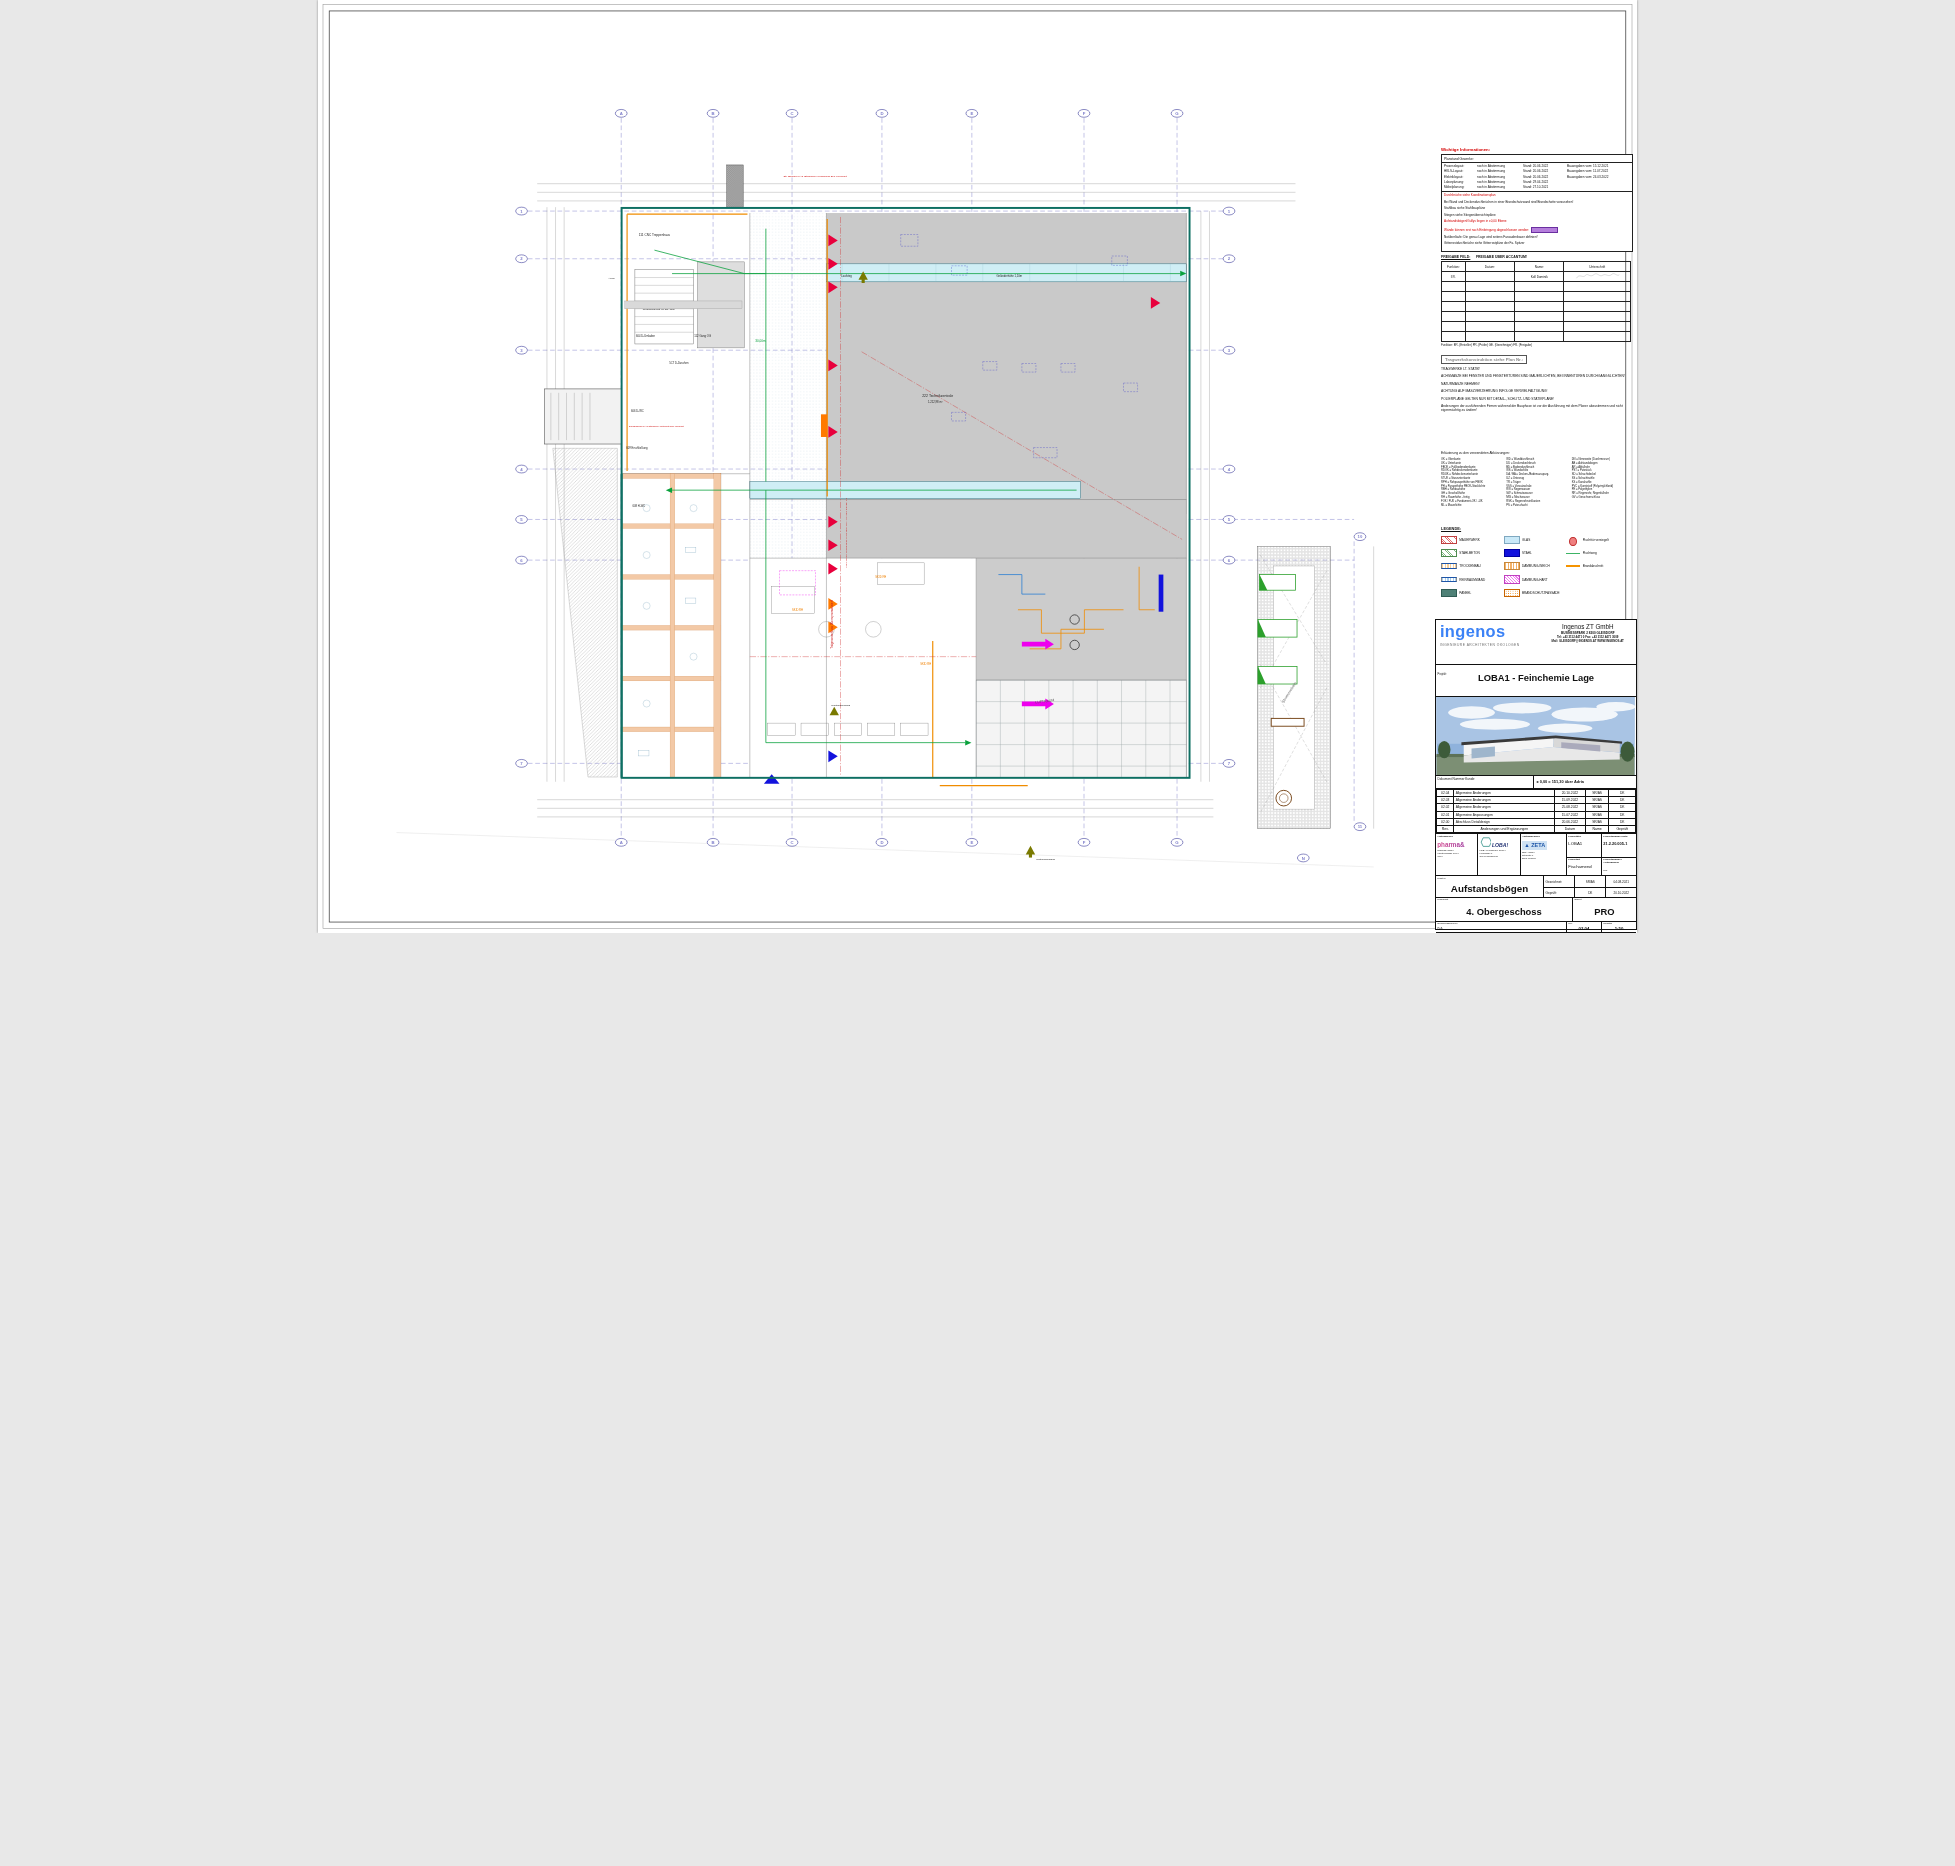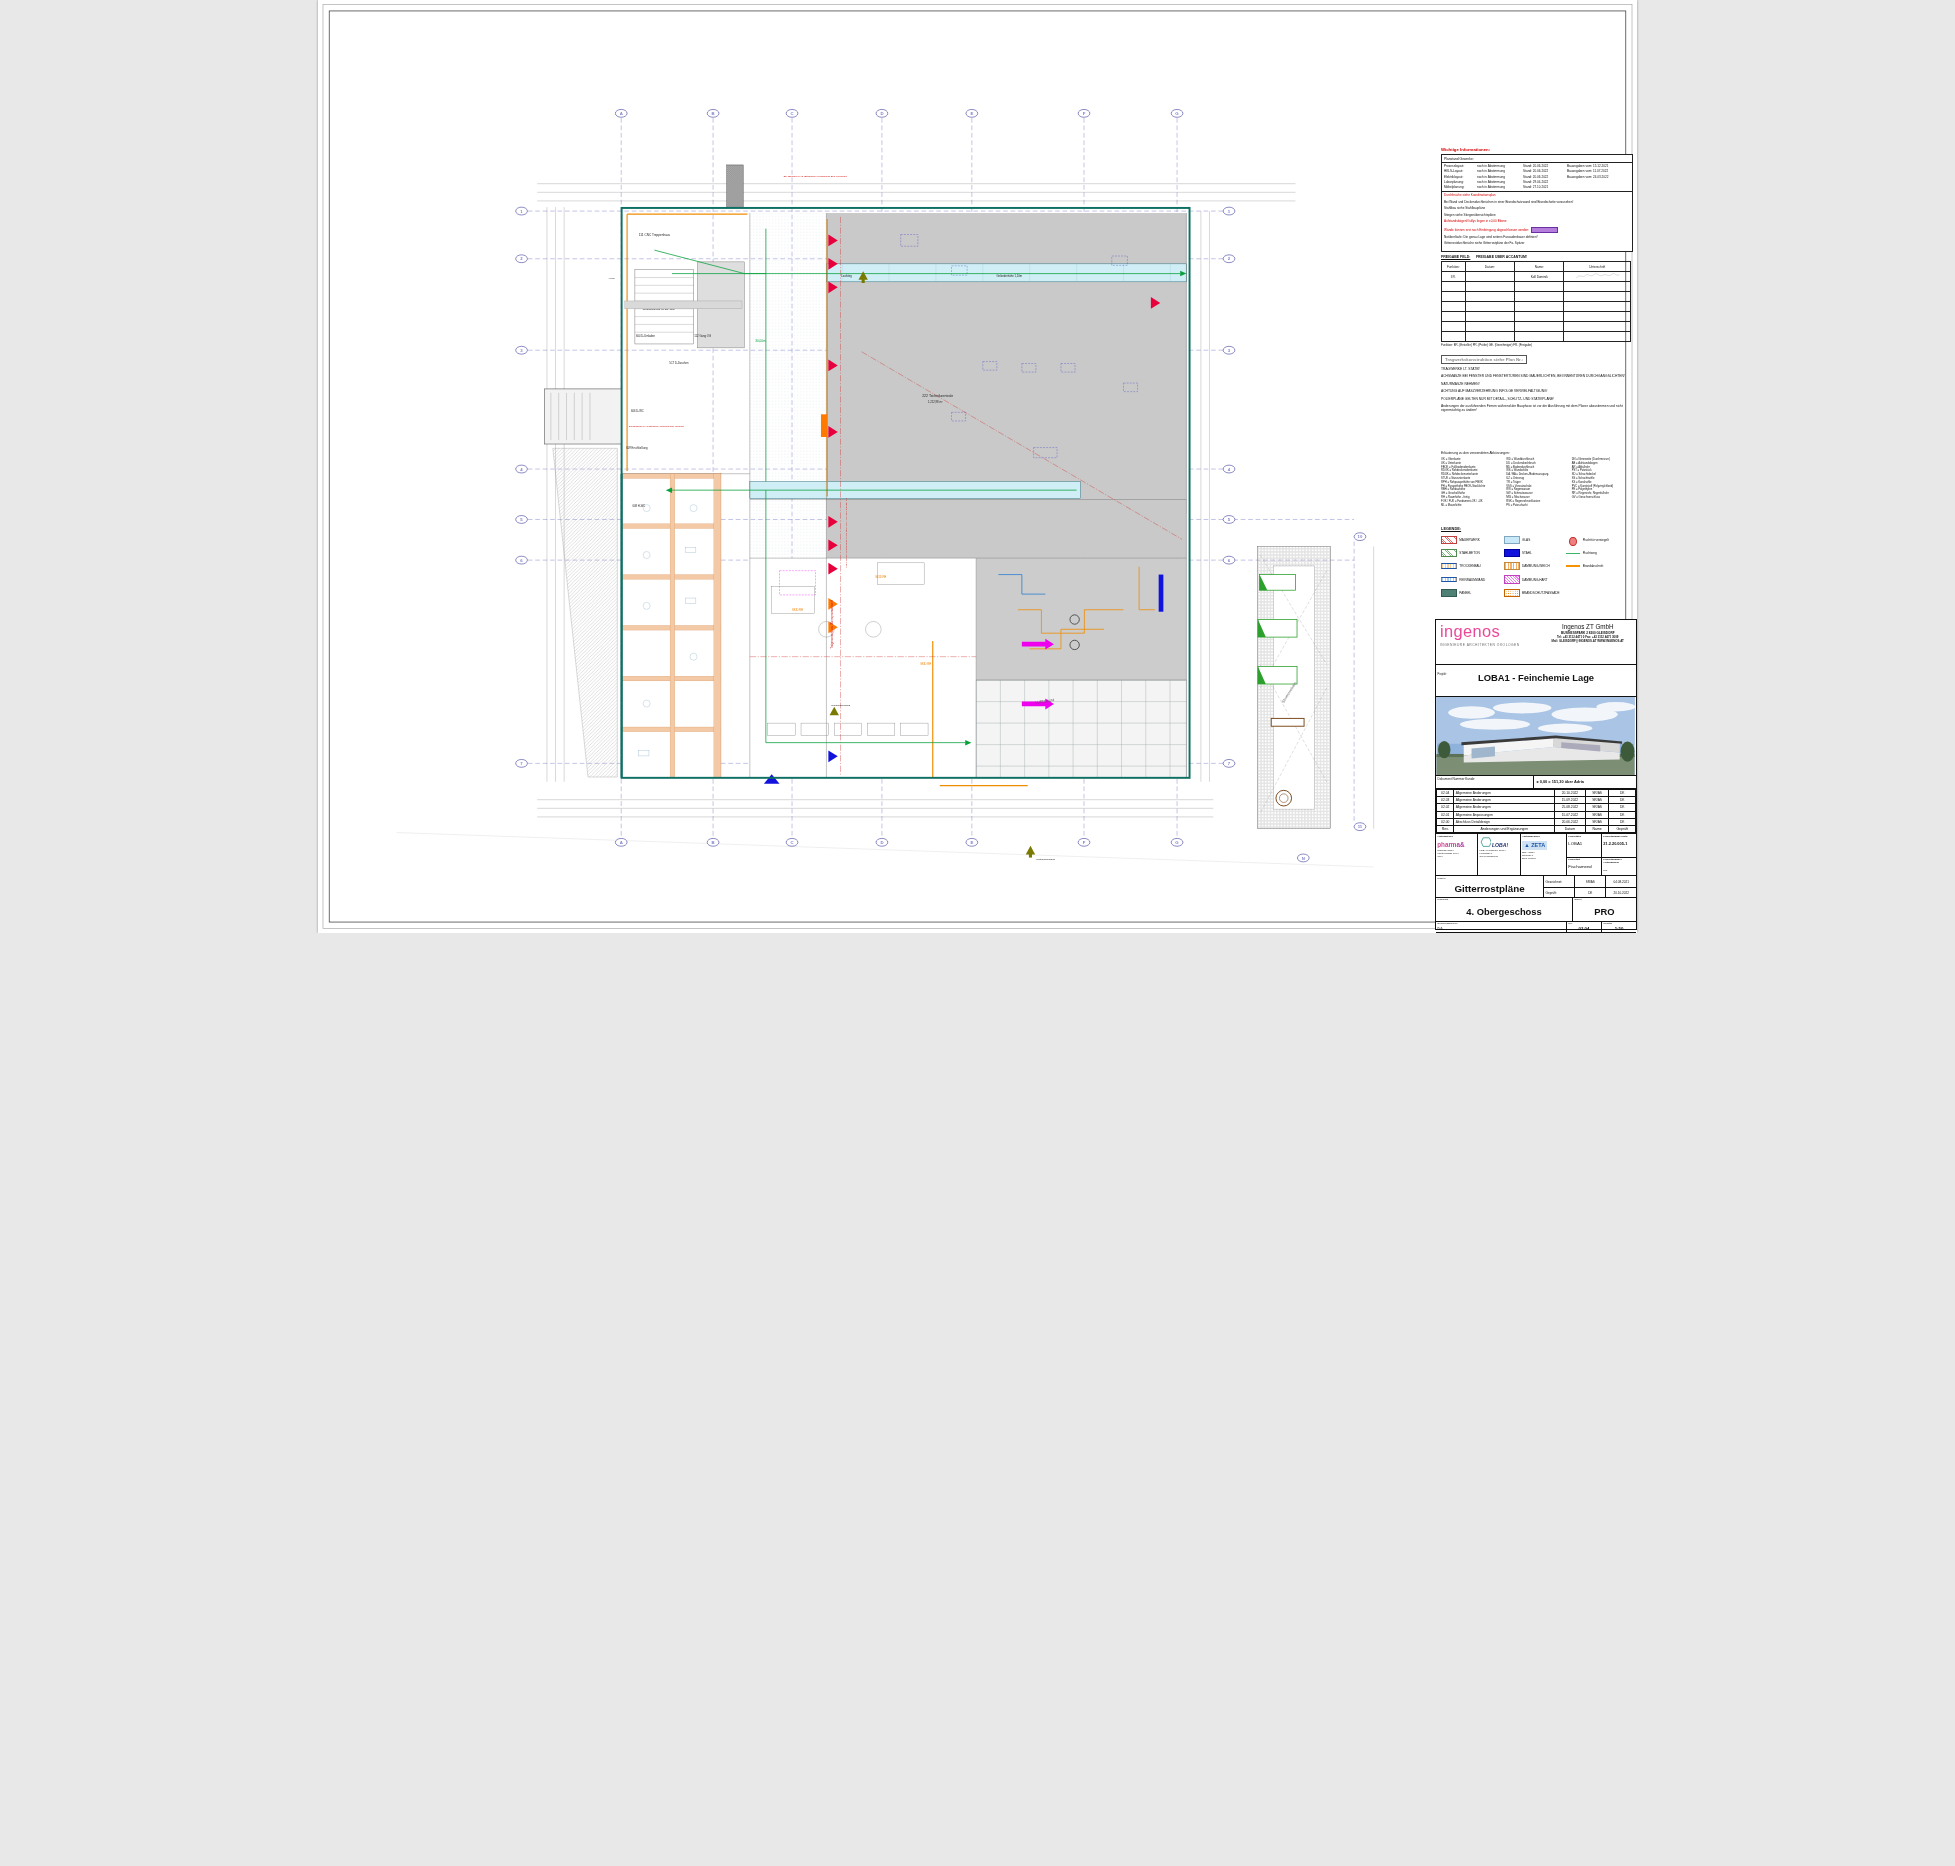--- a/index.html
+++ b/index.html
@@ -48,21 +48,21 @@
   .sw-daemmhart{background:repeating-linear-gradient(45deg,#f07af0 0 0.8px,#fff 0.8px 2px),repeating-linear-gradient(-45deg,#f07af0 0 0.8px,#fff 0.8px 2px);border-color:#c040c0;}
   .sw-brandfassade{background:radial-gradient(#f08000 0.5px,transparent 0.5px);background-size:2.3px 2.3px;background-color:#fff;border-color:#c86400;}
   .sym-ellipse{border:none;background:transparent;position:relative;}
   .sym-ellipse::after{content:"";position:absolute;left:3.1px;top:0;width:5.5px;height:7px;border-radius:50%;background:#ef8080;border:0.6px solid #c03030;}
   .sym-flucht{border:none;background:linear-gradient(#0aa13d,#0aa13d) center/100% 0.8px no-repeat;}
   .sym-brand{border:none;background:linear-gradient(#f59300,#f59300) center/100% 2px no-repeat;}
   
   .tblock{position:absolute;left:1117px;top:619px;width:200px;height:309px;border:0.8px solid #111;background:#fff;font-size:3.1px;}
   .tb-head{display:flex;height:44px;border-bottom:0.6px solid #111;}
   .tb-logo{width:98px;padding:3.9px 1.6px 0 3.9px;}
-  .tb-logoname{font-size:16.4px;font-weight:normal;color:#ec4899;letter-spacing:0.4px;line-height:15.6px;}
+  .tb-logoname{font-size:16.4px;font-weight:bold;color:#3b82f6;letter-spacing:0.4px;line-height:15.6px;}
   .tb-logosub{font-size:3.3px;color:#6e6e6e;letter-spacing:0.5px;margin-top:3.1px;}
   .tb-firm{flex:1;text-align:center;padding-top:3.1px;}
   .tb-firm .f1{font-size:6.3px;}
   .tb-firm .f2{font-size:3.1px;font-weight:bold;margin-top:0.8px;}
   .tb-firm .f3{font-size:2.9px;font-weight:bold;}
   .tb-projekt{position:relative;height:24px;border-bottom:0.6px solid #111;}
   .tb-projekt .lab{position:absolute;left:1.6px;top:0.8px;font-size:2.7px;}
   .tb-projekt .val{text-align:center;font-size:9.4px;font-weight:bold;margin-top:7px;}
   .tb-img{height:78px;border-bottom:0.6px solid #111;overflow:hidden;position:relative;}
   .tb-dok{display:flex;height:11.7px;border-bottom:0.6px solid #111;}
@@ -887,21 +887,21 @@
         </div>
         <div style="padding:0.8px 1.2px">
           <div class="plab">Projektnummer Auftraggeber</div>
           <div style="font-size:3.9px;font-weight:bold;margin-top:2.3px">---</div>
         </div>
       </div>
     </div>
     <div class="tb-plantyp">
       <div class="big">
         <span class="lab">Plantyp</span>
-        <div class="val">Gitterrostpläne</div>
+        <div class="val">Aufstandsbögen</div>
       </div>
       <div class="gz">
         <div class="r">
           <span class="l">Gezeichnet:</span>
           <span class="m">SR/AS</span>
           <span class="d">04.08.2021</span>
         </div>
         <div class="r">
           <span class="l">Geprüft:</span>
           <span class="m">DK</span>

